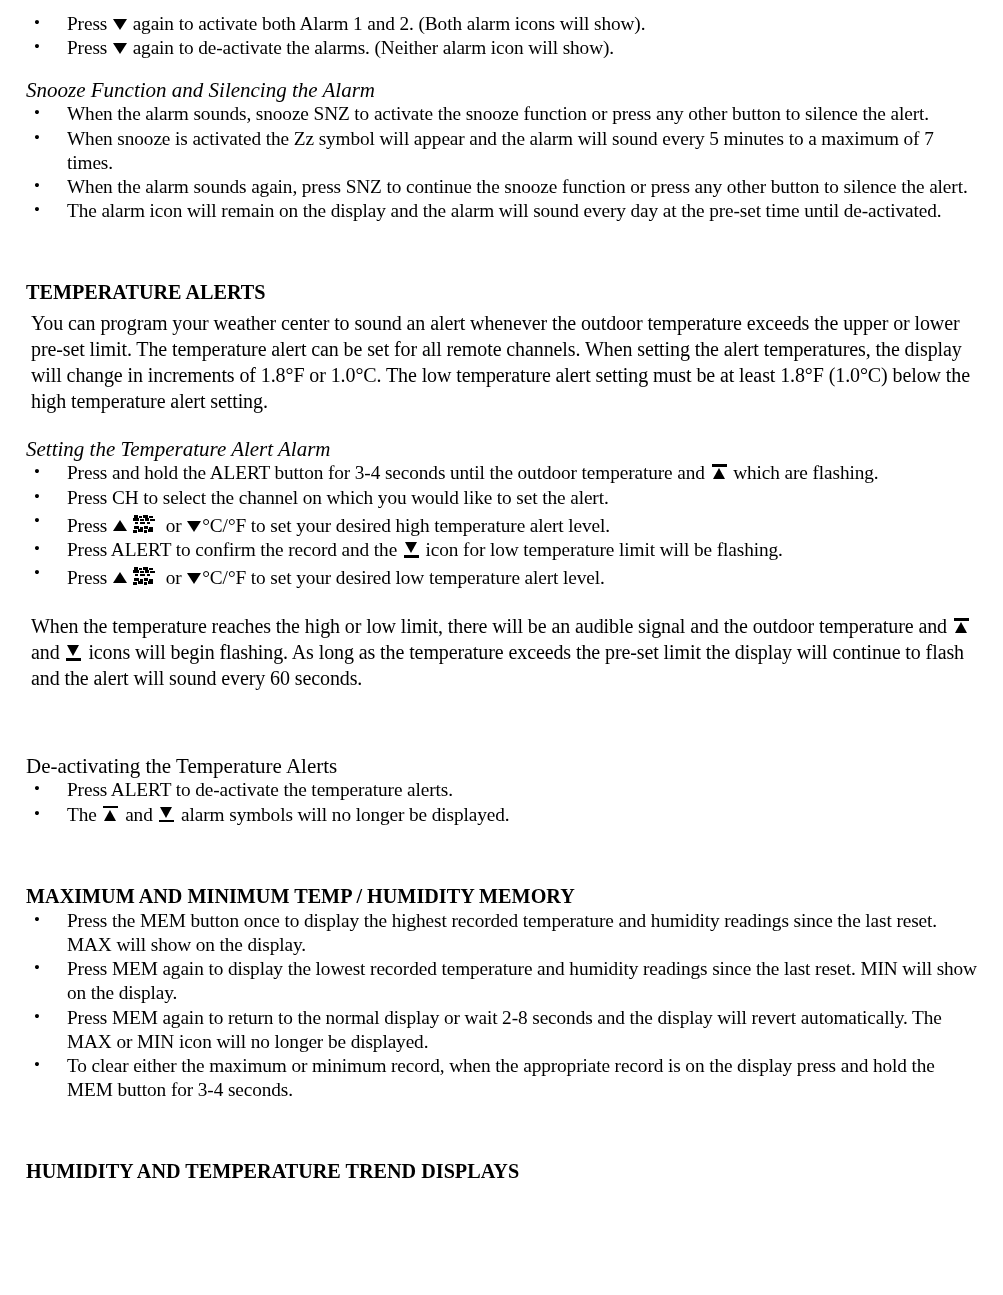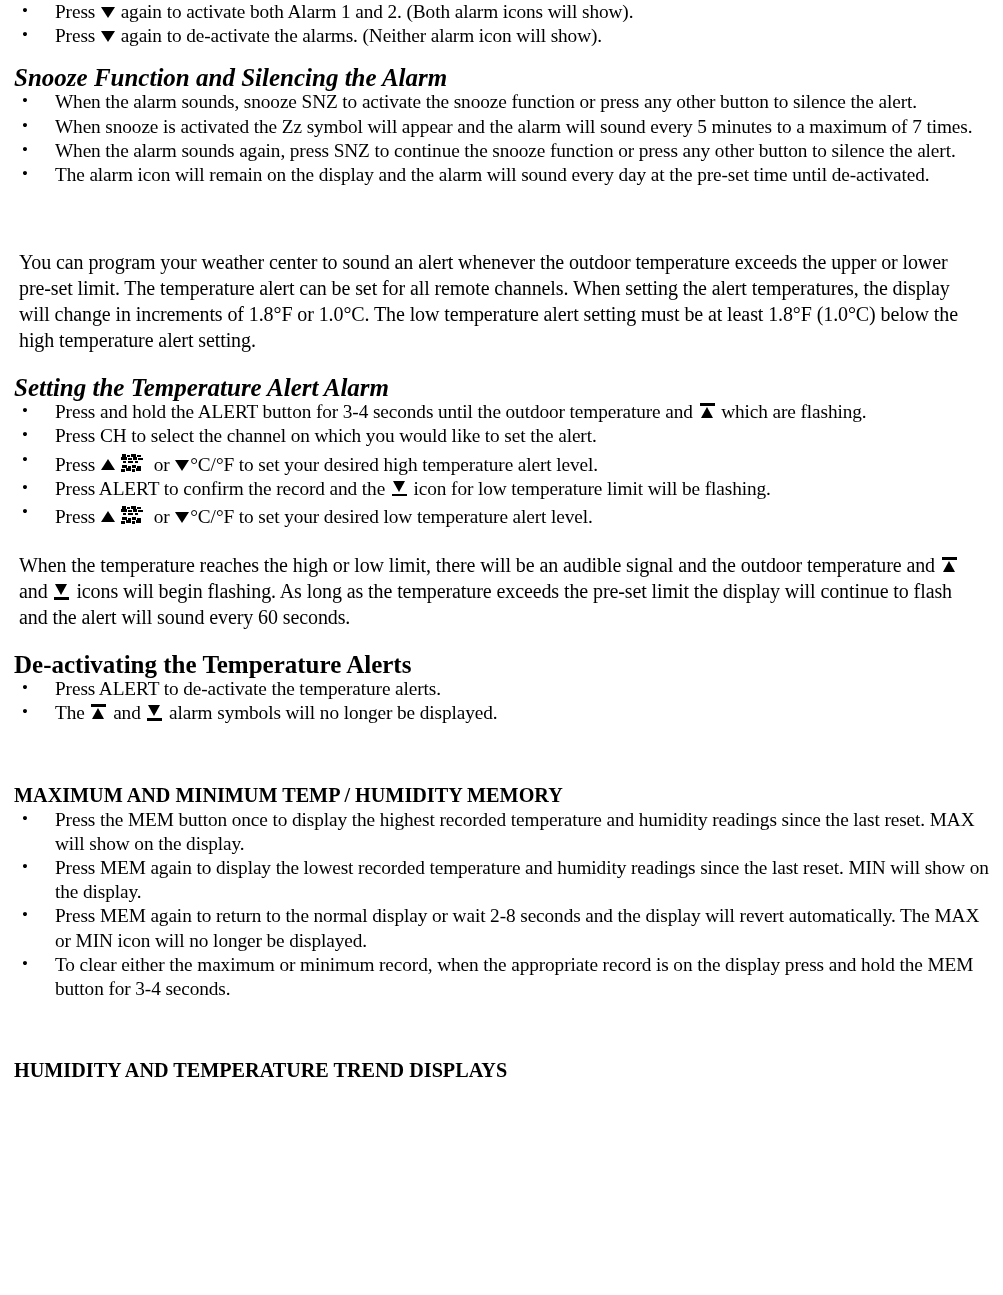--- a/index.html
+++ b/index.html
@@ -10,21 +10,21 @@
   }
   body {
     font-family: "Liberation Serif", "DejaVu Serif", serif;
     color: #000000;
   }
   .page {
     position: relative;
     width: 1003px;
     height: 1295px;
     margin: 0;
-    padding: 0;
+    padding: 12px;
     overflow: hidden;
     background: #ffffff;
     box-sizing: border-box;
   }
   .doc {
     padding: 0px 14px 0 14px;
     box-sizing: border-box;
   }
 
   
@@ -62,29 +62,30 @@
 
   h2.section-head {
     font-size: 20.2px;
     line-height: 25px;
     font-weight: bold;
     margin: 0;
     letter-spacing: 0px;
     font-family: "Liberation Serif", "DejaVu Serif", serif;
   }
   h3.sub-head {
-    font-size: 25px;
+    font-size: 21px;
     line-height: 24px;
-    font-weight: bold;
+    font-weight: normal;
     font-style: italic;
     margin: 0;
     letter-spacing: 0px;
   }
   h3.sub-head.noital {
     font-style: normal;
+    margin-top: 40px;
   }
   .gap-md  { height: 18px; }
   .gap-xxl { height: 57px; }
 
   
   .ic {
     display: inline-block;
     vertical-align: baseline;
     position: relative;
   }
@@ -180,20 +181,21 @@
       </ul>
       <div class="gap-md"></div>
       <h3 class="sub-head">Snooze Function and Silencing the Alarm</h3>
       <ul class="bullets">
         <li class="bullet"><span>When the alarm sounds, snooze SNZ to activate the snooze function or press any other button to silence the alert.</span></li>
         <li class="bullet"><span>When snooze is activated the Zz symbol will appear and the alarm will sound every 5 minutes to a maximum of 7 times.</span></li>
         <li class="bullet"><span>When the alarm sounds again, press SNZ to continue the snooze function or press any other button to silence the alert.</span></li>
         <li class="bullet"><span>The alarm icon will remain on the display and the alarm will sound every day at the pre-set time until de-activated.</span></li>
       </ul>
       <div class="gap-xxl"></div>
+      <h2 class="section-head">TEMPERATURE ALERTS</h2>
       <p class="para"><span>You can program your weather center to sound an alert whenever the outdoor temperature exceeds the upper or lower pre-set limit.  The temperature alert can be set for all remote channels.  When setting the alert temperatures, the display will change in increments of 1.8°F or 1.0°C.  The low temperature alert setting must be at least 1.8°F (1.0°C) below the high temperature alert setting.</span></p>
       <div class="gap-md"></div>
       <h3 class="sub-head">Setting the Temperature Alert Alarm</h3>
       <ul class="bullets">
         <li class="bullet"><span>Press and hold the ALERT button for 3-4 seconds until the outdoor temperature and </span><span class="ic ic-alert-high"></span><span> which are flashing.</span></li>
         <li class="bullet"><span>Press CH to select the channel on which you would like to set the alert.</span></li>
         <li class="bullet"><span>Press </span><span class="ic ic-tri-up"></span><span class="ic ic-btn-bitmap"><svg width="26" height="22" viewBox="0 0 26 22" xmlns="http://www.w3.org/2000/svg">
               <g fill="#000">
                 <rect x="2" y="1" width="4" height="3"></rect>
                 <rect x="7" y="2" width="3" height="2"></rect>

